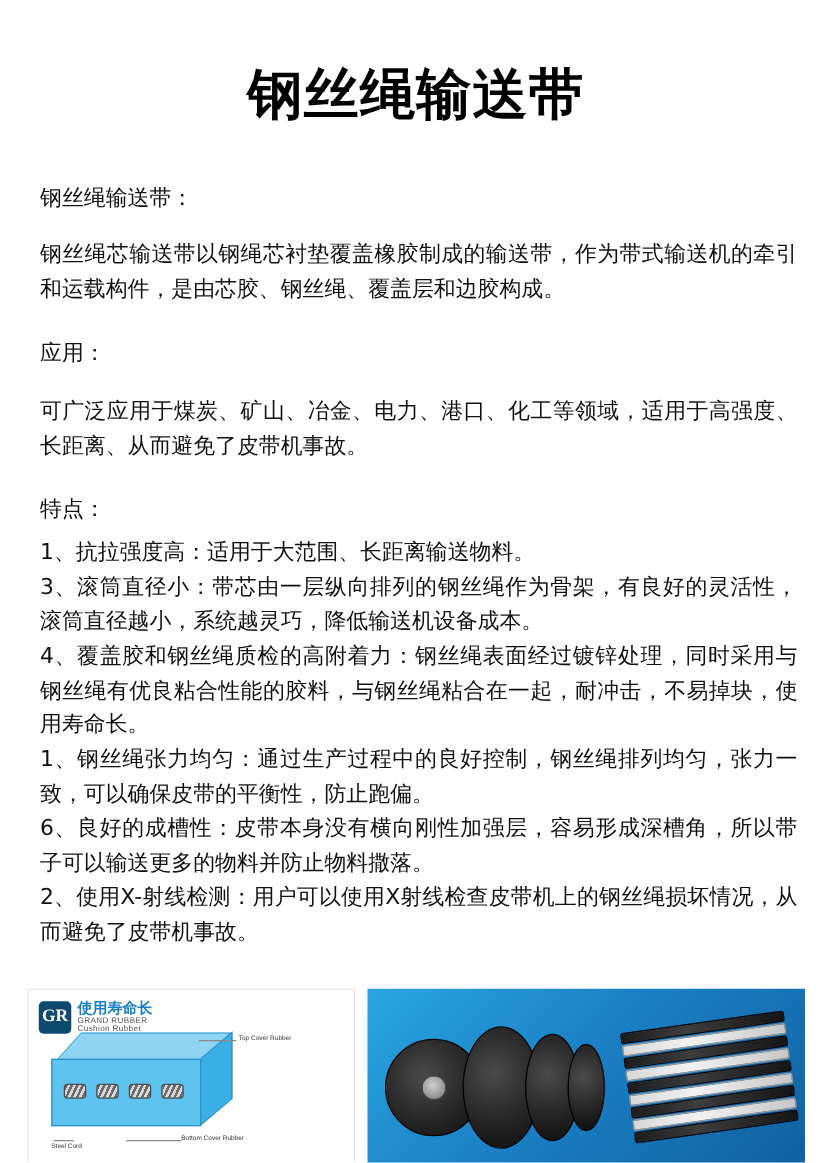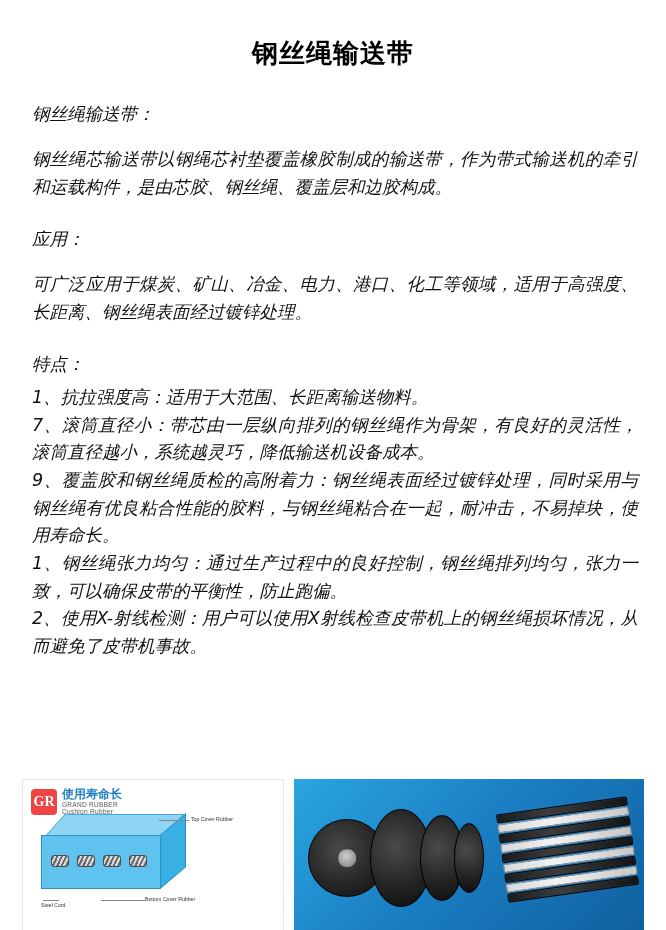--- a/index.html
+++ b/index.html
@@ -15,33 +15,32 @@
     overflow: hidden;
   }
   .page {
     width: 666px;
     height: 930px;
     position: relative;
     box-sizing: border-box;
   }
   .title {
     text-align: center;
-    font-size: 26px;
+    font-size: 44px;
     line-height: 1.15;
     font-weight: 700;
     letter-spacing: 1px;
     padding: 22px 0 14px 0;
     color: #000;
   }
   .body-copy {
     padding: 0 28px 0 32px;
     font-size: 17.5px;
     line-height: 1.58;
     color: #111;
-    font-style: italic;
   }
   .para {
     margin: 0 0 6px 0;
     text-align: justify;
     text-justify: inter-ideograph;
   }
   .para.indent {
     text-indent: 0;
   }
   .gap-sm { height: 12px; }
@@ -86,21 +85,21 @@
     left: 8px;
     top: 8px;
     display: flex;
     align-items: center;
     gap: 5px;
   }
   .logo-mark {
     width: 26px;
     height: 26px;
     border-radius: 4px;
-    background: #ef4444;
+    background: #0c4a6e;
     color: #fff;
     font-size: 14px;
     font-weight: 700;
     display: flex;
     align-items: center;
     justify-content: center;
     font-family: "Liberation Serif", serif;
   }
   .logo-text-cn {
     font-size: 12px;
@@ -237,29 +236,30 @@
   <div class="body-copy">
 
     <p class="para">钢丝绳输送带：</p>
     <div class="gap-sm"></div>
     <p class="para indent"> 钢丝绳芯输送带以钢绳芯衬垫覆盖橡胶制成的输送带，作为带式输送机的牵引和运载构件，是由芯胶、钢丝绳、覆盖层和边胶构成。</p>
 
     <div class="gap-md"></div>
 
     <p class="para">应用：</p>
     <div class="gap-sm"></div>
-    <p class="para indent"> 可广泛应用于煤炭、矿山、冶金、电力、港口、化工等领域，适用于高强度、长距离、钢丝绳表面经过镀锌处理。</p>
+    <p class="para indent"> 可广泛应用于煤炭、矿山、冶金、电力、港口、化工等领域，适用于高强度、长距离、从而避免了皮带机事故。</p>
 
     <div class="gap-md"></div>
 
     <p class="para">特点：</p>
     <p class="list-item">1、抗拉强度高：适用于大范围、长距离输送物料。</p>
-    <p class="list-item">7、滚筒直径小：带芯由一层纵向排列的钢丝绳作为骨架，有良好的灵活性，滚筒直径越小，系统越灵巧，降低输送机设备成本。</p>
-    <p class="list-item">9、覆盖胶和钢丝绳质检的高附着力：钢丝绳表面经过镀锌处理，同时采用与钢丝绳有优良粘合性能的胶料，与钢丝绳粘合在一起，耐冲击，不易掉块，使用寿命长。</p>
+    <p class="list-item">3、滚筒直径小：带芯由一层纵向排列的钢丝绳作为骨架，有良好的灵活性，滚筒直径越小，系统越灵巧，降低输送机设备成本。</p>
+    <p class="list-item">4、覆盖胶和钢丝绳质检的高附着力：钢丝绳表面经过镀锌处理，同时采用与钢丝绳有优良粘合性能的胶料，与钢丝绳粘合在一起，耐冲击，不易掉块，使用寿命长。</p>
     <p class="list-item">1、钢丝绳张力均匀：通过生产过程中的良好控制，钢丝绳排列均匀，张力一致，可以确保皮带的平衡性，防止跑偏。</p>
+    <p class="list-item">6、良好的成槽性：皮带本身没有横向刚性加强层，容易形成深槽角，所以带子可以输送更多的物料并防止物料撒落。</p>
     <p class="list-item">2、使用X-射线检测：用户可以使用X射线检查皮带机上的钢丝绳损坏情况，从而避免了皮带机事故。</p>
 
   </div>
 
   <div class="images">
 
     <div class="img-card img-left">
       <div class="logo-box">
         <div class="logo-mark">GR</div>
         <div>

